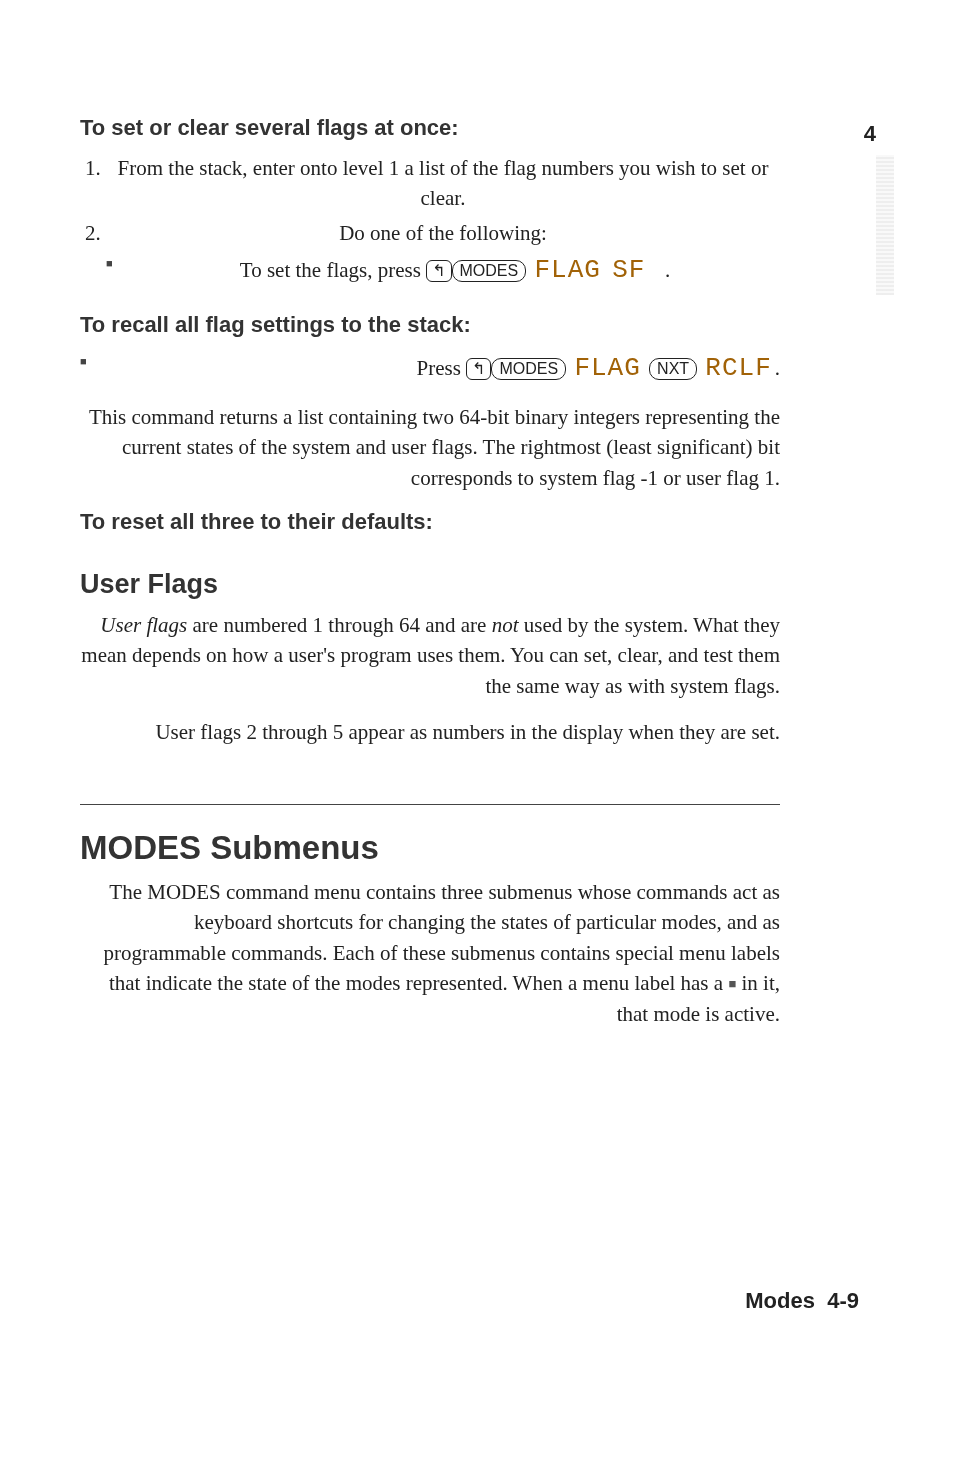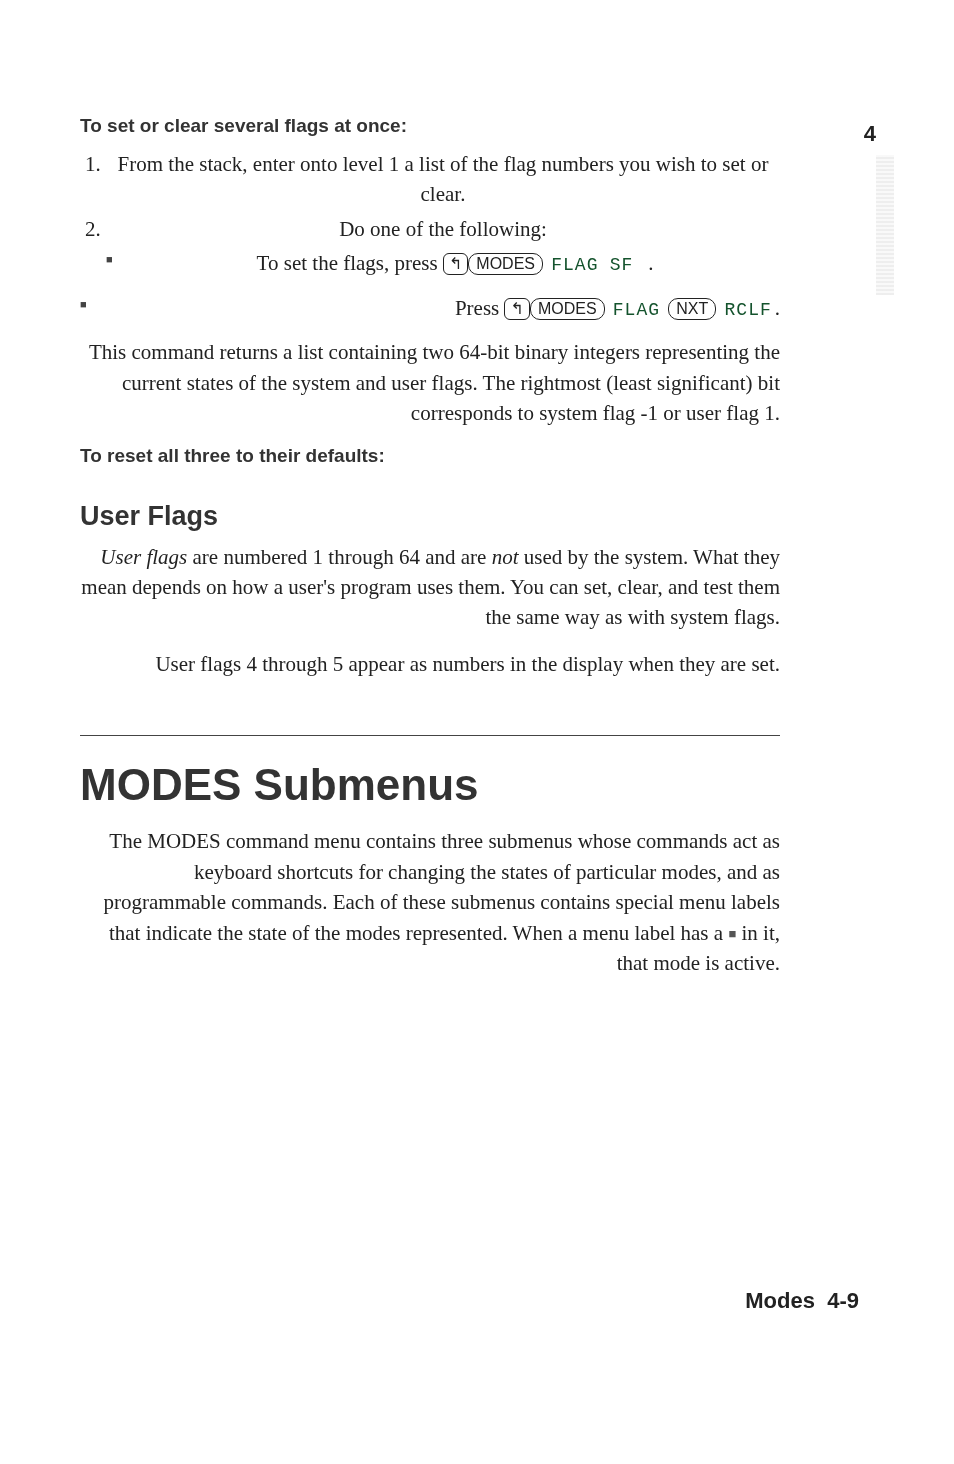--- a/index.html
+++ b/index.html
@@ -19,31 +19,31 @@
   .content {
     width: 700px;
   }
   .heading {
     font-family: Arial, Helvetica, sans-serif;
     font-weight: 700;
     color: #333;
     margin: 0 0 12px 0;
   }
   .h-proc {
-    font-size: 19px;
+    font-size: 22px;
   }
   .h-section {
     font-size: 27px;
     margin-top: 34px;
     margin-bottom: 10px;
   }
   .h-main {
-    font-size: 44px;
+    font-size: 33px;
     margin-top: 24px;
-    margin-bottom: 16px;
+    margin-bottom: 10px;
   }
   hr.sep {
     border: 0;
     border-top: 1px solid #444;
     margin: 56px 0 6px 0;
   }
   ol.steps {
     margin: 6px 0 14px 0;
     padding-left: 26px;
     font-size: 21px;
@@ -107,22 +107,22 @@
     line-height: 20px;
     vertical-align: 1px;
   }
   .key-shift {
     border-radius: 6px;
     padding: 0 5px;
   }
   .menu {
     font-family: "Courier New", monospace;
     letter-spacing: 1px;
-    font-size: 18px;
-    color: #14532d;
+    font-size: 26px;
+    color: #a16207;
     vertical-align: 0;
     padding: 0 3px;
   }
   .page-num-side {
     position: absolute;
     top: 121px;
     right: 78px;
     font-family: Arial, Helvetica, sans-serif;
     font-weight: 700;
     font-size: 22px;
@@ -166,38 +166,39 @@
           <li>
             <span>To set the flags, press </span>
             <span class="key key-shift">↰</span><span class="key">MODES</span>
             <span class="menu">FLAG</span>
             <span class="menu">  SF  </span><span>.</span>
           </li>
         </ul>
       </li>
     </ol>
 
+    <div class="heading h-proc" style="margin-top:22px">To recall all flag settings to the stack:</div>
     <ul class="bul">
       <li>
         <span>Press </span>
         <span class="key key-shift">↰</span><span class="key">MODES</span>
         <span class="menu">FLAG</span>
         <span class="key">NXT</span>
         <span class="menu">RCLF</span><span>.</span>
       </li>
     </ul>
     <p class="body">This command returns a list containing two 64-bit binary integers representing the current states of the system and user flags. The rightmost (least significant) bit corresponds to system flag -1 or user flag 1.</p>
 
     <div class="heading h-proc" style="margin-top:16px">To reset all three to their defaults:</div>
 
     <div class="heading h-section">User Flags</div>
     <p class="body">
       <span class="italic">User flags</span><span> are numbered 1 through 64 and are </span><span class="italic">not</span><span> used by the system. What they mean depends on how a user's program uses them. You can set, clear, and test them the same way as with system flags.</span>
     </p>
-    <p class="body">User flags 4 through 5 appear as numbers in the display when they are set.</p>
+    <p class="body">User flags 2 through 5 appear as numbers in the display when they are set.</p>
 
     <hr class="sep">
     <div class="heading h-main">MODES Submenus</div>
     <p class="body">
       <span>The MODES command menu contains three submenus whose commands act as keyboard shortcuts for changing the states of particular modes, and as programmable commands. Each of these submenus contains special menu labels that indicate the state of the modes represented. When a menu label has a </span><span class="glyph">■</span><span> in it, that mode is active.</span>
     </p>
 
   </div>
 
   <div class="footer">

